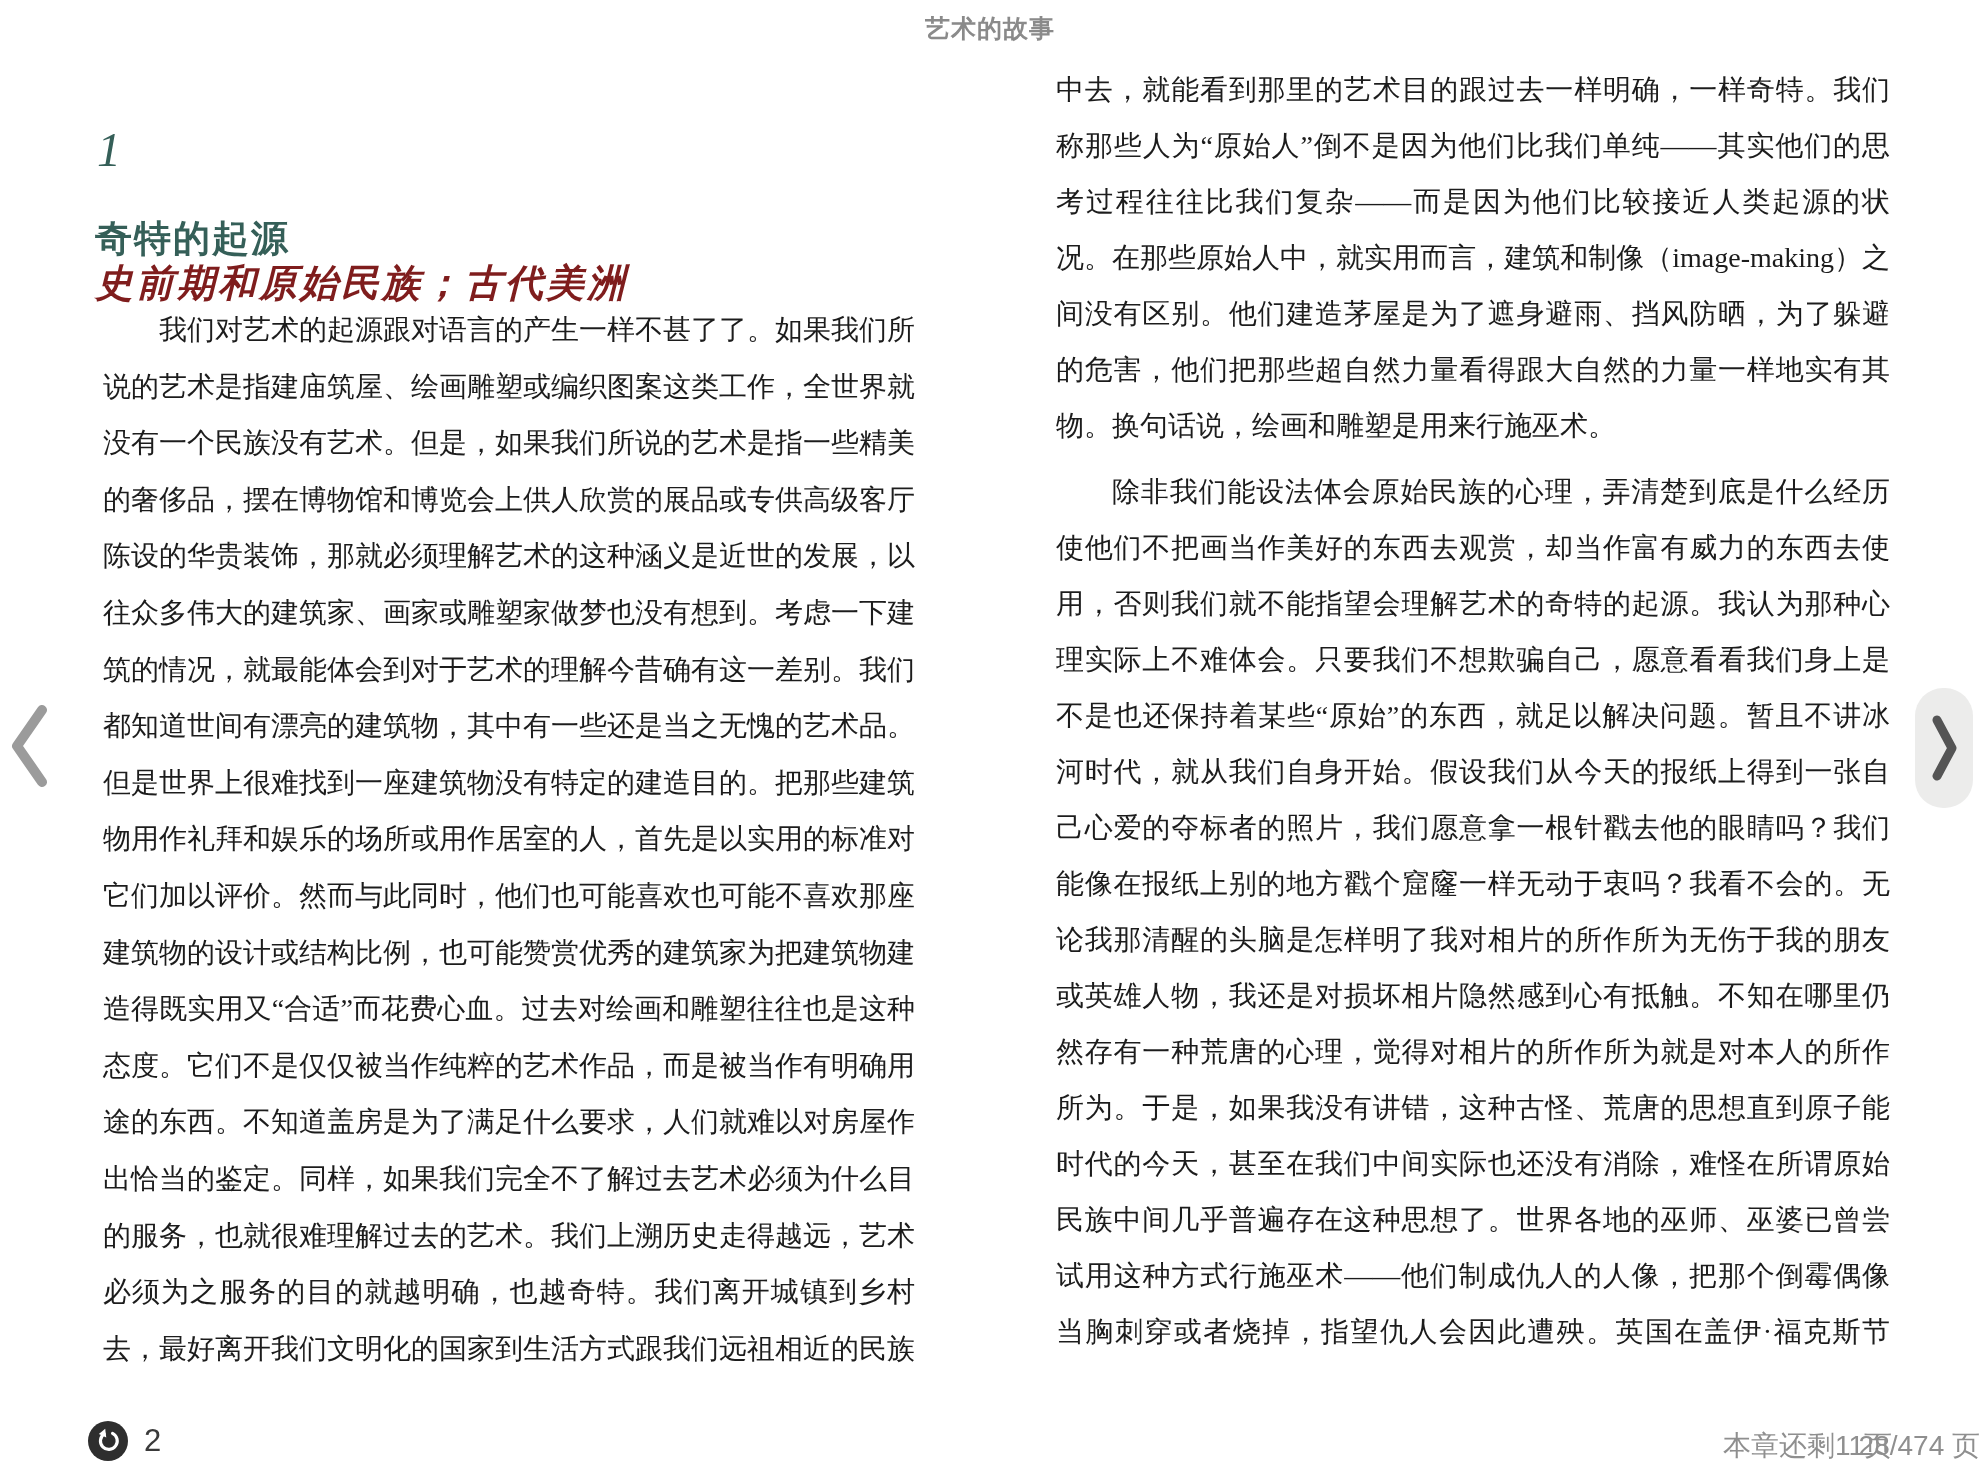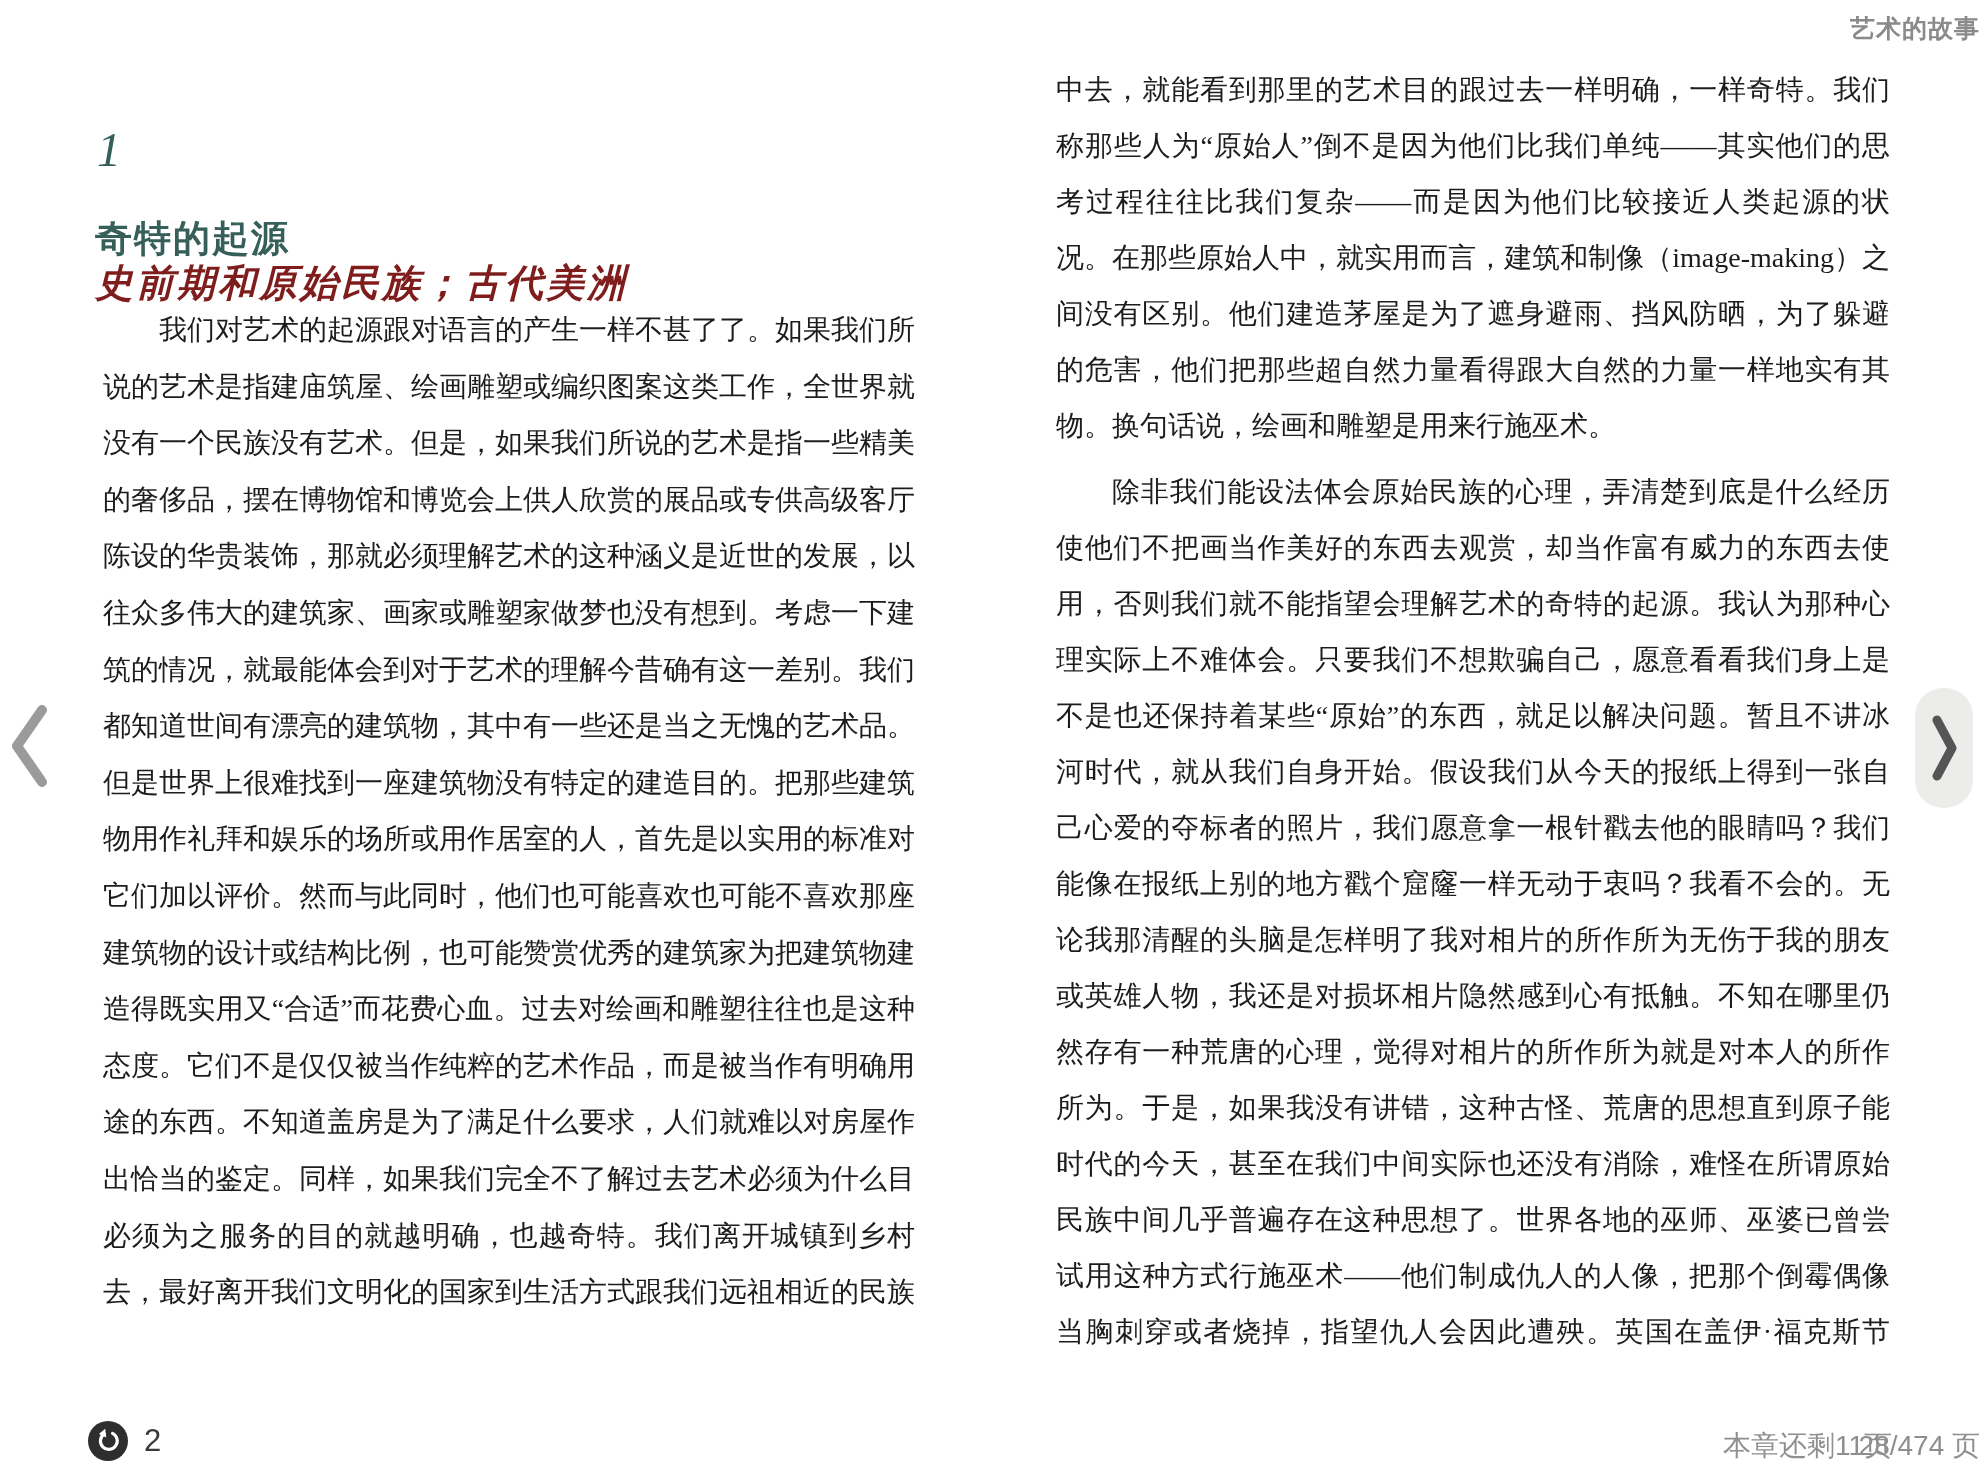--- a/index.html
+++ b/index.html
@@ -4,21 +4,21 @@
 <style>
   html,body{margin:0;padding:0;}
   body{
     width:1980px;height:1474px;position:relative;overflow:hidden;
     background:#ffffff;
     font-family:"Liberation Sans","DejaVu Sans",sans-serif;
   }
   
   .book-header{
     position:absolute;top:12px;left:0;width:100%;
-    text-align:right;font-size:25px;font-weight:bold;color:#8a8a8a;
+    text-align:center;font-size:25px;font-weight:bold;color:#8a8a8a;
     letter-spacing:1px;
   }
   
   .chapter-number{
     position:absolute;left:97px;top:122px;
     font-family:"Liberation Serif","DejaVu Serif",serif;
     font-style:italic;font-size:48px;font-weight:500;color:#355f58;
   }
   .chapter-title{
     position:absolute;left:95px;top:214px;
@@ -97,20 +97,21 @@
     <div class="bline">筑的情况，就最能体会到对于艺术的理解今昔确有这一差别。我们</div>
     <div class="bline">都知道世间有漂亮的建筑物，其中有一些还是当之无愧的艺术品。</div>
     <div class="bline">但是世界上很难找到一座建筑物没有特定的建造目的。把那些建筑</div>
     <div class="bline">物用作礼拜和娱乐的场所或用作居室的人，首先是以实用的标准对</div>
     <div class="bline">它们加以评价。然而与此同时，他们也可能喜欢也可能不喜欢那座</div>
     <div class="bline">建筑物的设计或结构比例，也可能赞赏优秀的建筑家为把建筑物建</div>
     <div class="bline">造得既实用又“合适”而花费心血。过去对绘画和雕塑往往也是这种</div>
     <div class="bline">态度。它们不是仅仅被当作纯粹的艺术作品，而是被当作有明确用</div>
     <div class="bline">途的东西。不知道盖房是为了满足什么要求，人们就难以对房屋作</div>
     <div class="bline">出恰当的鉴定。同样，如果我们完全不了解过去艺术必须为什么目</div>
+    <div class="bline">的服务，也就很难理解过去的艺术。我们上溯历史走得越远，艺术</div>
     <div class="bline">必须为之服务的目的就越明确，也越奇特。我们离开城镇到乡村</div>
     <div class="bline">去，最好离开我们文明化的国家到生活方式跟我们远祖相近的民族</div>
   </div>
 <div class="col col-right">
     <div class="bline">中去，就能看到那里的艺术目的跟过去一样明确，一样奇特。我们</div>
     <div class="bline">称那些人为“原始人”倒不是因为他们比我们单纯——其实他们的思</div>
     <div class="bline">考过程往往比我们复杂——而是因为他们比较接近人类起源的状</div>
     <div class="bline">况。在那些原始人中，就实用而言，建筑和制像（image-making）之</div>
     <div class="bline">间没有区别。他们建造茅屋是为了遮身避雨、挡风防晒，为了躲避</div>
     <div class="bline">的危害，他们把那些超自然力量看得跟大自然的力量一样地实有其</div>

